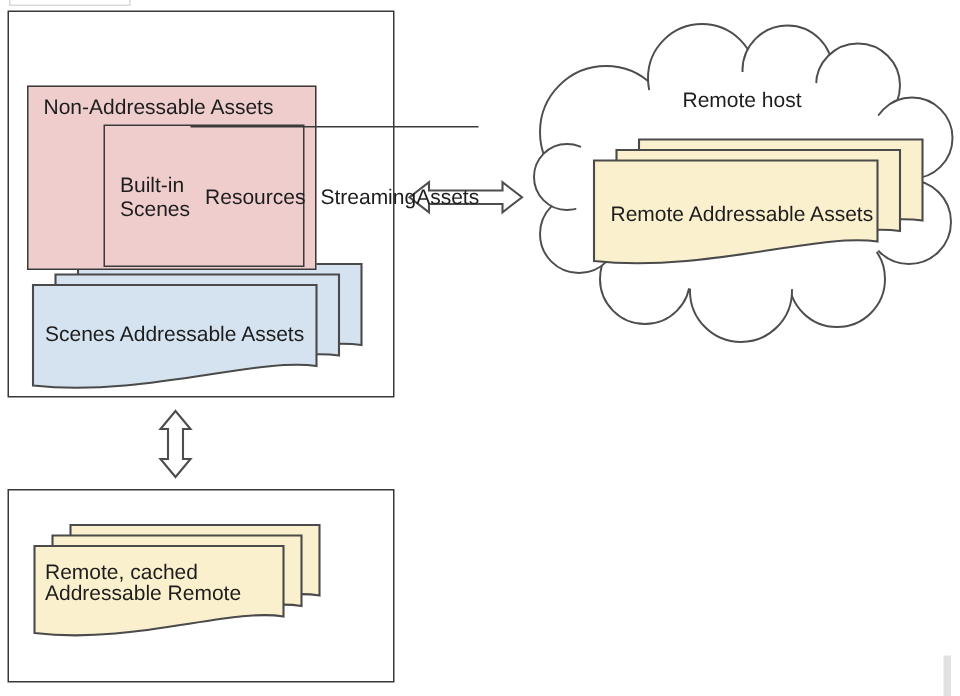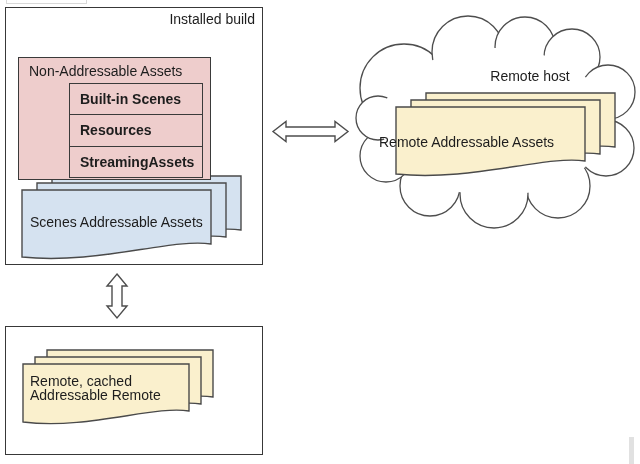--- a/index.html
+++ b/index.html
@@ -13,21 +13,21 @@
   
   .frame-box { position:absolute; border:1.5px solid #383838; background:transparent; box-sizing:border-box; }
 
   
   #non-addressable-box {
     position:absolute; left:18px; top:33px; width:193px; height:123px;
     background:#eecdcc; border:1.5px solid #3a3a3a; box-sizing:border-box;margin-top:24px;
   }
   #non-addressable-list {
     position:absolute; left:50px; top:25px; width:134px; height:95px;
-    border:1.5px solid #3a3a3a; box-sizing:border-box; display:flex; flex-direction:column;font-weight:bold;
+    border:1.5px solid #3a3a3a; box-sizing:border-box; display:flex; flex-direction:row;
   }
   .na-row {
     flex:1; display:flex; align-items:center; padding-left:10px;
     font-size:14px; border-top:1.5px solid #3a3a3a; box-sizing:border-box;
   }
   .na-row:first-child { border-top:none; }
 
   
   #shape-layer { position:absolute; left:0; top:0; }
   .cloud-bump { fill:#ffffff; stroke:#4d4d4d; stroke-width:1.3; }
@@ -85,35 +85,34 @@
       <path class="doc" transform="translate(12,7)" d="M1,1 H167 V48 C132,42 66,67 1,59 Z" fill="#faf0cd"></path>
       <path class="doc" transform="translate(0,14)" d="M1,1 H167 V48 C132,42 66,67 1,59 Z" fill="#faf0cd"></path>
     </g>
 
     <polygon class="arrow" points="273,131.5 286,121.5 286,127 335,127 335,121.5 348,131.5 335,141.5 335,136 286,136 286,141.5"></polygon>
 
     <polygon class="arrow" points="117,274 127,286 122,286 122,306 127,306 117,318 107,306 112,306 112,286 107,286"></polygon>
   </svg>
 
   <div class="frame-box" style="left:5px; top:7px; width:258px; height:258px;"></div>
-  <div class="lbl" style="left:100px; top:11px; width:155px; text-align:right;">Installed build</div>
 
   <div id="non-addressable-box">
     <div class="lbl" style="left:10px; top:5px;">Non-Addressable Assets</div>
     <div id="non-addressable-list">
       <div class="na-row">Built-in Scenes</div>
       <div class="na-row">Resources</div>
       <div class="na-row">StreamingAssets</div>
     </div>
   </div>
 
   <div class="lbl" style="left:30px; top:214px;">Scenes Addressable Assets</div>
 
-  <div class="lbl" style="left:455px; top:68px; width:150px; text-align:center;">Remote host</div>
-  <div class="lbl" style="left:379px; top:134px;text-align:right;">Remote Addressable Assets</div>
+  <div class="lbl" style="left:455px; top:58px; width:150px; ">Remote host</div>
+  <div class="lbl" style="left:407px; top:134px;text-align:right;">Remote Addressable Assets</div>
 
   <div class="frame-box" style="left:5px; top:326px; width:258px; height:129px;"></div>
 
   <div class="lbl wrap" style="left:30px; top:374px; width:145px; line-height:14px;">Remote, cached Addressable Remote</div>
 
   <div id="scrollbar-thumb"></div>
 
 </div>
 
 </body></html>

